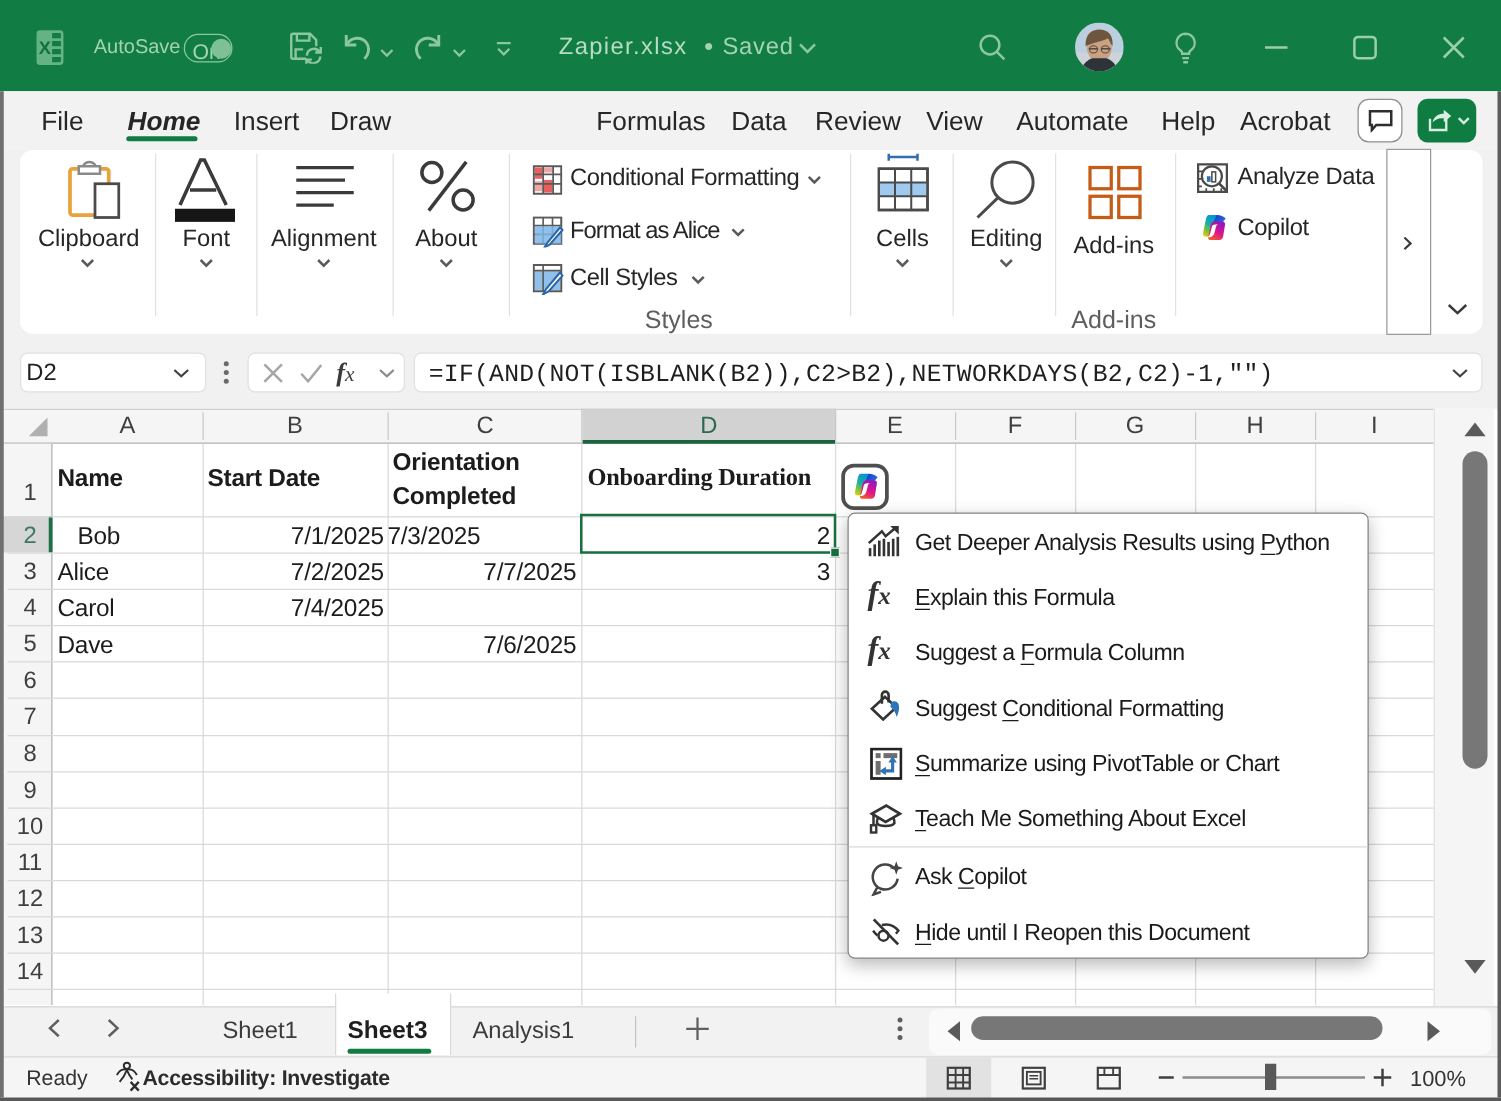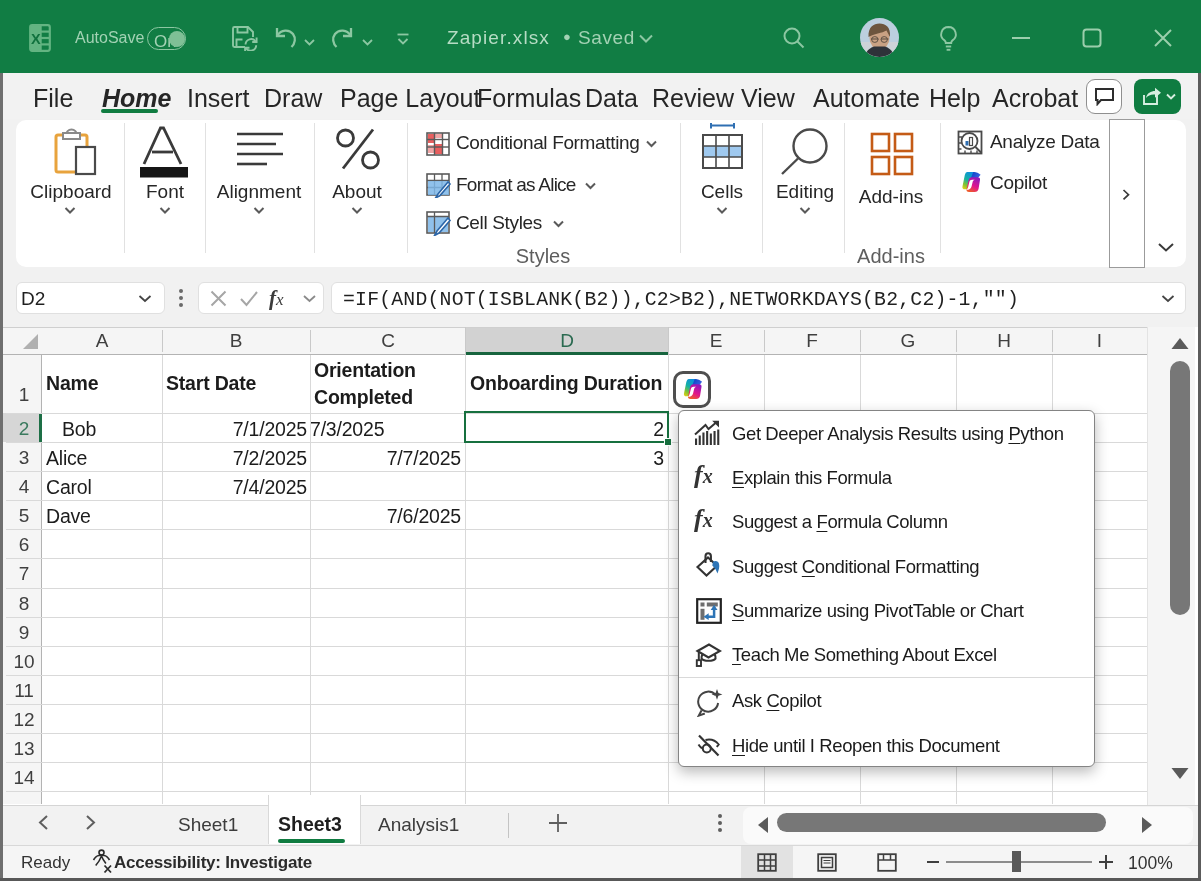--- a/index.html
+++ b/index.html
@@ -8,21 +8,21 @@
   #app { position:relative; width:1201px; height:881px; background:#fff; }
   .abs { position:absolute; }
   svg { display:block; }
 
   
   #titlebar { position:absolute; left:0; top:0; width:1201px; height:73px; background:#117d44; }
   #titlebar .tgreen { color:#a3d2b4; }
 
   
   #menubar { position:absolute; left:0; top:73px; width:1201px; height:46px; background:#f2f2f2; }
-  .mtab { position:absolute; top:3px; height:46px; line-height:44px; font-size:25px; color:#262626; }
+  .mtab { position:absolute; top:3px; height:46px; line-height:44px; font-size:21px; color:#262626; }
 
   
   #ribbonbg { position:absolute; left:0; top:119px; width:1201px; height:208px; background:#f1f1f1; }
   #ribboncard { position:absolute; left:16px; top:120px; width:1170px; height:147px; background:#fff; border-radius:10px; }
   .rlabel { position:absolute; font-size:19px; color:#262626; text-align:center; }
   .rgrouplabel { position:absolute; font-size:20px; color:#5e5e5e; text-align:center; }
   .rsep { position:absolute; top:3px; width:1px; height:130px; background:#e1e1e1; }
   .chev { stroke:#5a5a5a; stroke-width:2; fill:none; }
 
   
@@ -142,21 +142,20 @@
         <path d="M2 2 L18 18 M18 2 L2 18" stroke="#9bceac" stroke-width="2"></path>
       </svg>
   </div>
 
   <div id="menubar">
     <div class="mtab" style="left:33px;">File</div>
     <div class="mtab" style="left:102px;font-weight:bold;font-style:italic;">Home</div>
     <div class="abs" style="left:101px;top:36px;width:57px;height:3.5px;background:#107c41;border-radius:2px;"></div>
     <div class="mtab" style="left:187px;">Insert</div>
     <div class="mtab" style="left:264px;">Draw</div>
-    <div class="mtab" style="left:340px;">Page Layout</div>
     <div class="mtab" style="left:477px;">Formulas</div>
     <div class="mtab" style="left:585px;">Data</div>
     <div class="mtab" style="left:652px;">Review</div>
     <div class="mtab" style="left:741px;">View</div>
     <div class="mtab" style="left:813px;">Automate</div>
     <div class="mtab" style="left:929px;">Help</div>
     <div class="mtab" style="left:992px;">Acrobat</div>
 
     <div class="abs" style="left:1086px;top:6px;width:36px;height:35px;background:#fff;border:1.4px solid #8f8f8f;border-radius:9px;"></div>
     <svg class="abs" style="left:1094px;top:14px;" width="21" height="19" viewBox="0 0 21 19">
@@ -442,21 +441,21 @@
     <div class="glv" style="left:764px;top:355px;height:449px;"></div>
     <div class="glv" style="left:860px;top:355px;height:449px;"></div>
     <div class="glv" style="left:956px;top:355px;height:449px;"></div>
     <div class="glv" style="left:1052px;top:355px;height:449px;"></div>
     <div class="glv" style="left:1147px;top:355px;height:449px;"></div>
 
     <div class="cell" style="left:46px;top:372px;font-weight:bold;">Name</div>
     <div class="cell" style="left:166px;top:372px;font-weight:bold;">Start Date</div>
     <div class="cell" style="left:314px;top:359px;font-weight:bold;">Orientation</div>
     <div class="cell" style="left:314px;top:386px;font-weight:bold;">Completed</div>
-    <div class="cell" style="left:470px;top:372px;font-weight:bold;">Onboarding Duration</div>
+    <div class="cell" style="left:470px;top:372px;font-weight:bold;font-family:Liberation Serif, serif;">Onboarding Duration</div>
     <div class="cell" style="left:46px;top:418px;margin-left:16px;">Bob</div>
     <div class="cell" style="left:46px;top:447px;">Alice</div>
     <div class="cell" style="left:46px;top:476px;">Carol</div>
     <div class="cell" style="left:46px;top:505px;">Dave</div>
     <div class="cell" style="top:418px;left:162px;width:145px;text-align:right;">7/1/2025</div>
     <div class="cell" style="top:447px;left:162px;width:145px;text-align:right;">7/2/2025</div>
     <div class="cell" style="top:476px;left:162px;width:145px;text-align:right;">7/4/2025</div>
     <div class="cell" style="top:418px;left:310px;width:151px;text-align:left;">7/3/2025</div>
     <div class="cell" style="top:447px;left:310px;width:151px;text-align:right;">7/7/2025</div>
     <div class="cell" style="top:505px;left:310px;width:151px;text-align:right;">7/6/2025</div>

